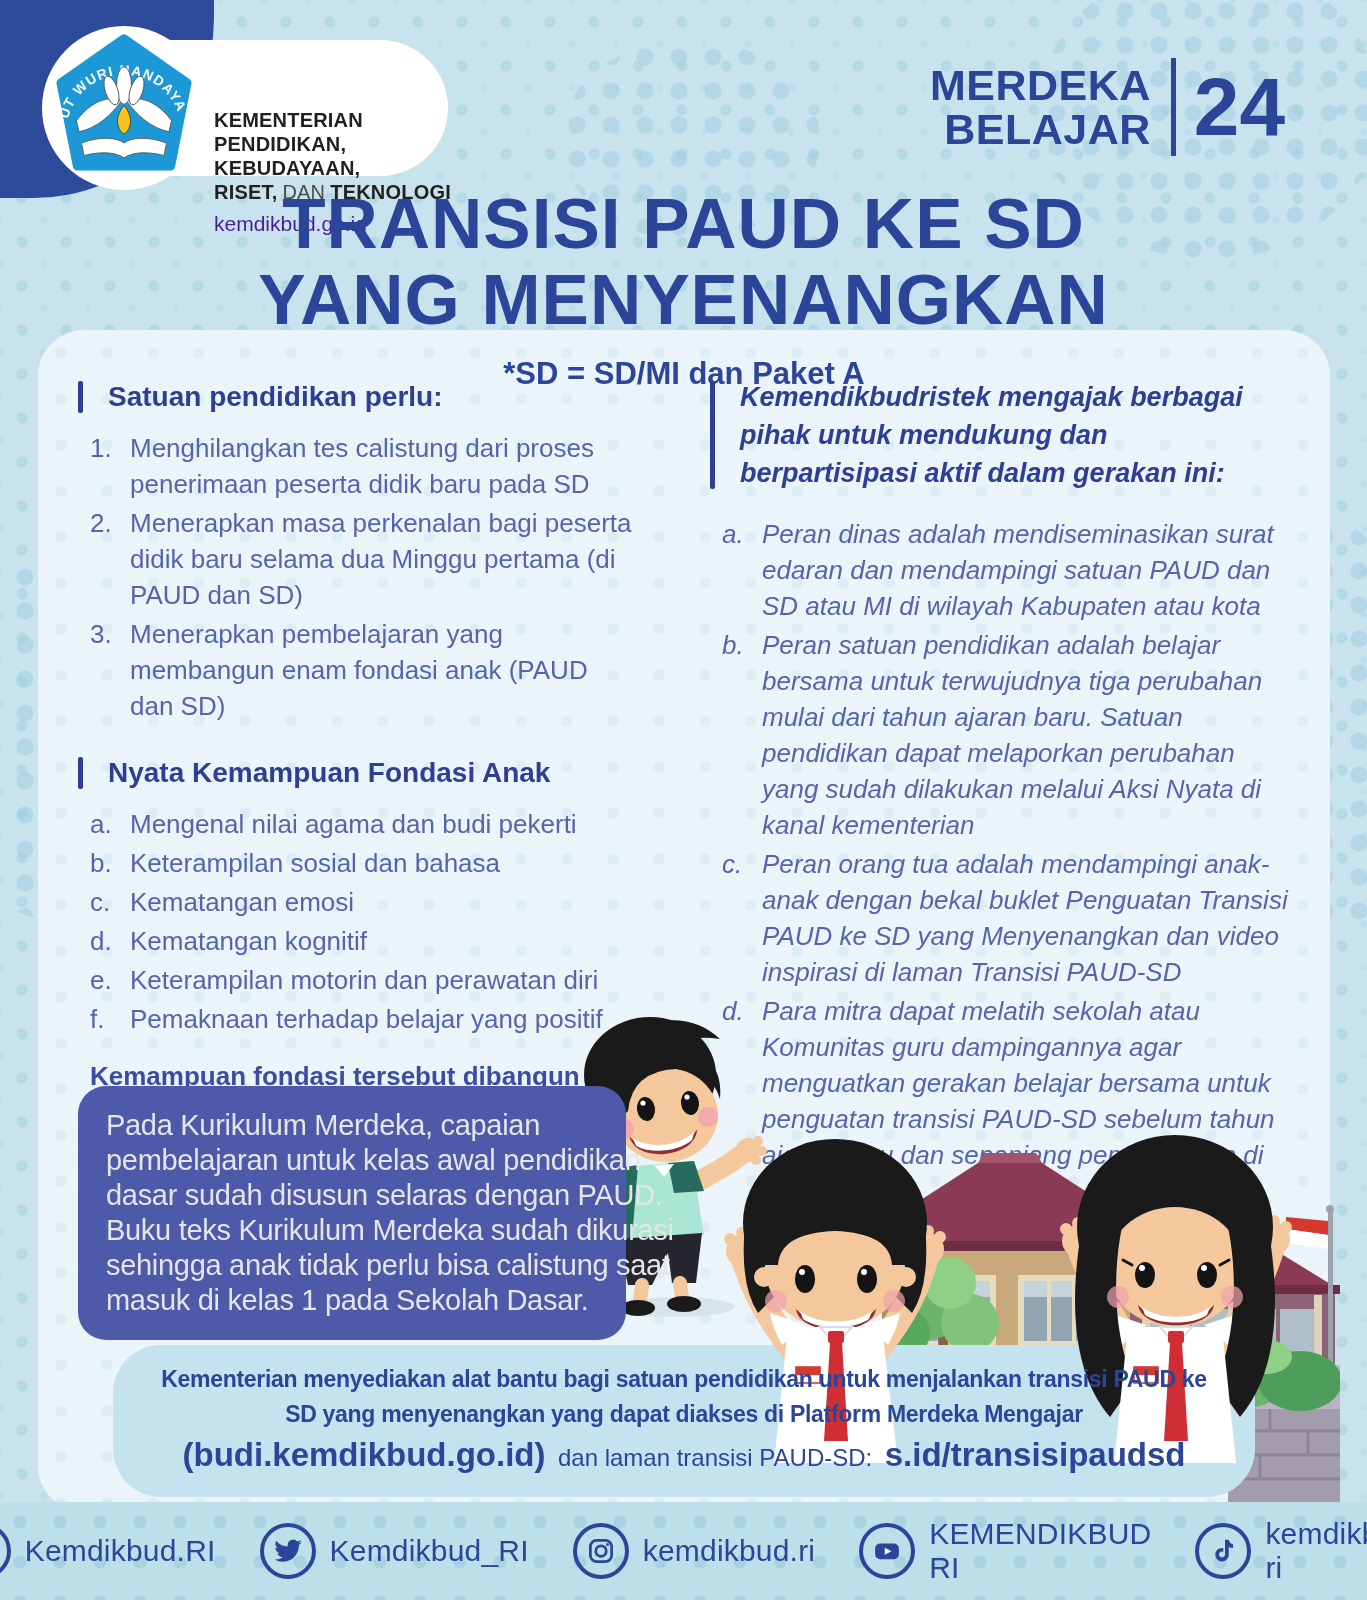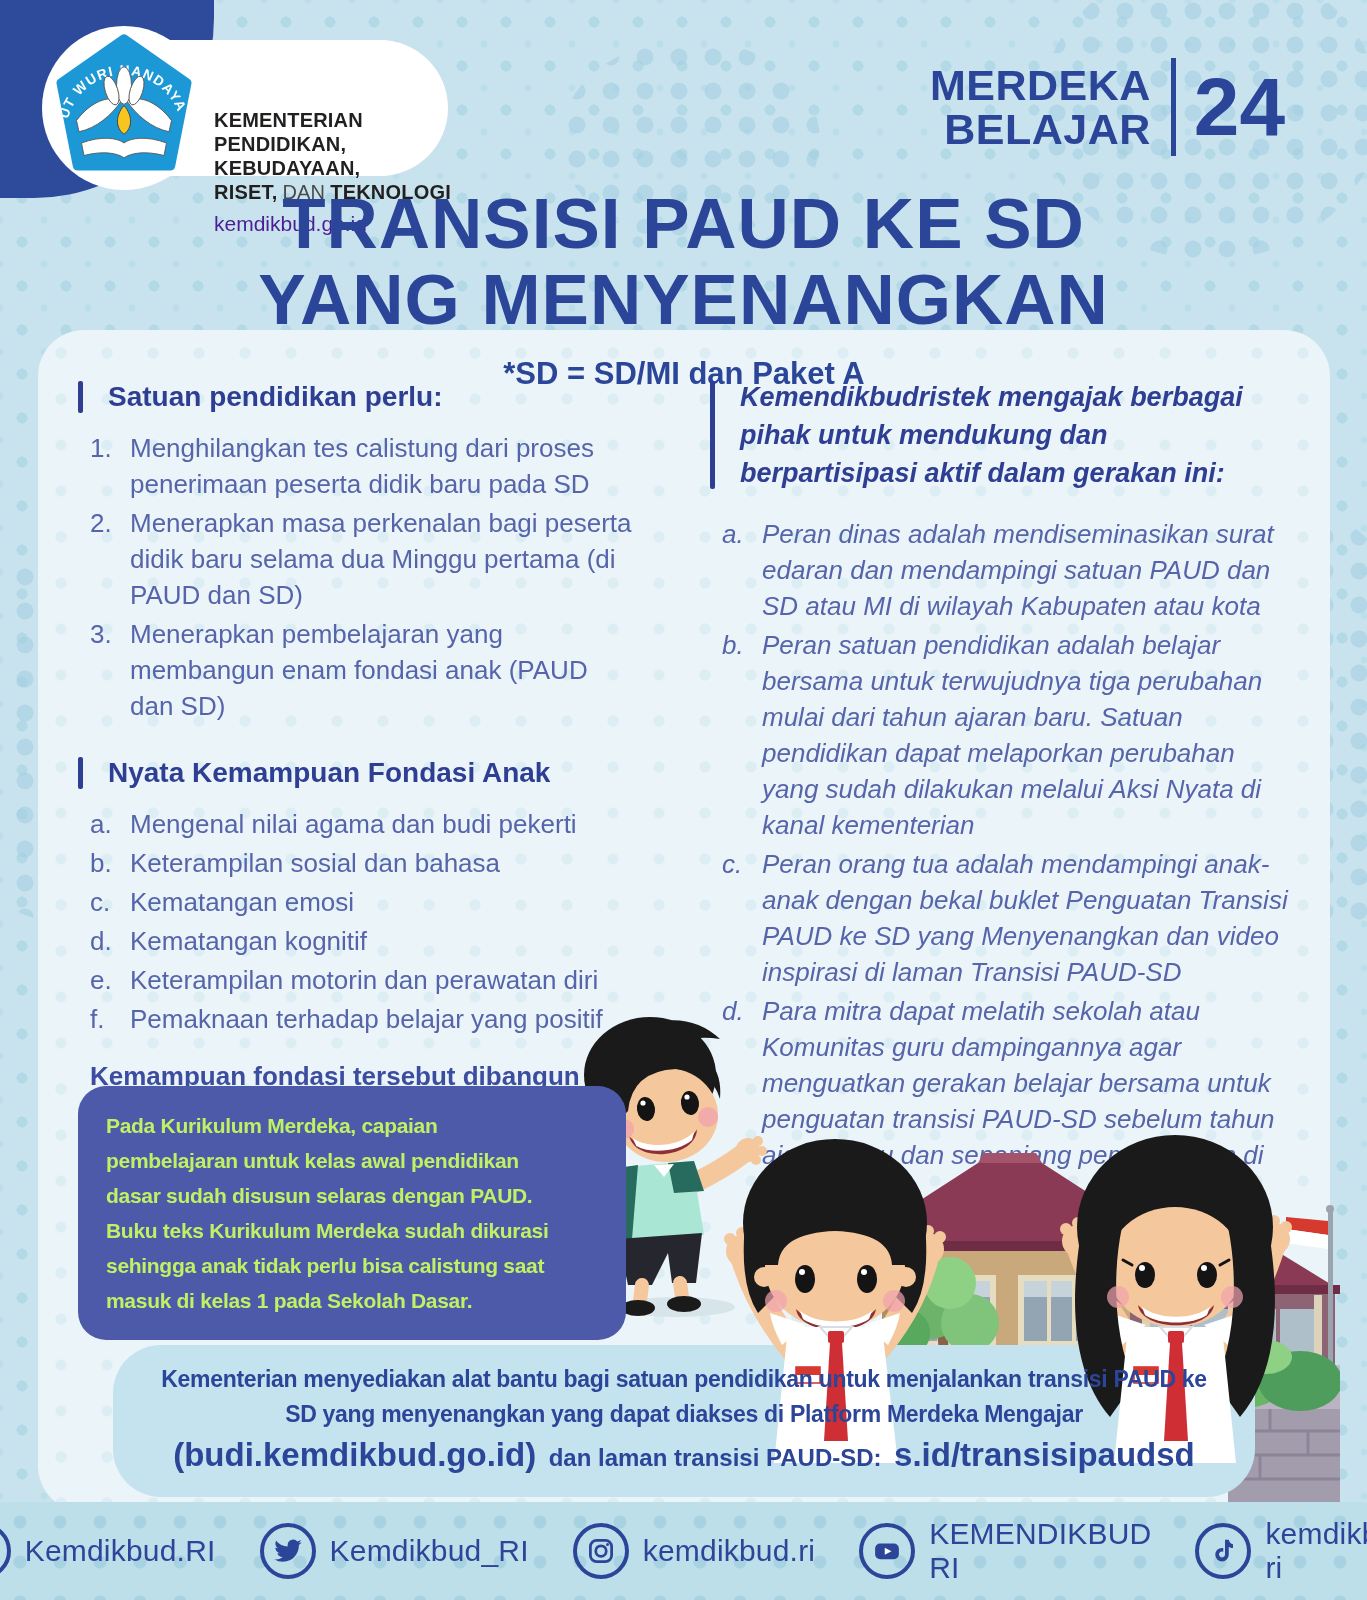--- a/index.html
+++ b/index.html
@@ -46,31 +46,31 @@
   .col-right{left:672px;width:580px;font-style:italic;}
   .sec-heading{position:relative;padding-left:30px;color:#2e3e93;font-weight:bold;font-size:28px;line-height:38px;}
   .sec-heading::before{content:"";position:absolute;left:0;top:3px;bottom:3px;width:5px;background:#2e3e93;border-radius:2px;}
   .col-right .sec-heading{font-size:27px;}
   ol.plist{list-style:none;margin:14px 0 0 0;padding:0;}
   ol.plist li{position:relative;padding-left:52px;color:#5664aa;font-size:26px;line-height:36px;margin-bottom:3px;}
   ol.plist li .marker{position:absolute;left:12px;}
   .sec2{margin-top:30px;}
   .note{margin:22px 0 0 12px;color:#3c4da0;font-weight:bold;font-size:26px;line-height:34px;}
   .highlight-box{position:absolute;left:40px;top:756px;width:548px;background:#4d5aa9;border-radius:28px;padding:22px 28px;z-index:3;}
-  .highlight-box .hl{color:#bef264;font-weight:bold;font-size:21px;line-height:35px;letter-spacing:-.3px;white-space:nowrap;}
+  .highlight-box .hl{color:#e5e5e5;font-weight:normal;font-size:29px;line-height:35px;letter-spacing:-.3px;white-space:nowrap;}
   
   .school-svg{position:absolute;left:792px;top:795px;width:510px;height:380px;z-index:1;}
   .waving-boy-svg{position:absolute;left:534px;top:665px;width:200px;height:330px;z-index:2;}
   .kids-svg{position:absolute;left:682px;top:785px;width:620px;height:385px;z-index:5;pointer-events:none;}
   .bottom-box{position:absolute;left:75px;top:1015px;width:1142px;height:152px;background:#c5e2ef;border-radius:48px;z-index:4;}
   .bottom-box-text{position:absolute;left:75px;top:1015px;width:1142px;height:152px;z-index:6;text-align:center;color:#2b4598;padding-top:17px;}
   .bb-line{font-weight:bold;font-size:23px;line-height:35px;letter-spacing:-.3px;white-space:nowrap;}
   .bb-line3{margin-top:4px;white-space:nowrap;}
   .bb-big{font-weight:bold;font-size:33px;}
-  .bb-mid{font-weight:bold;font-size:24px;margin:0 8px;}
+  .bb-mid{font-weight:normal;font-size:24px;margin:0 8px;}
   
   .footer{position:absolute;left:0;top:1502px;width:1367px;height:98px;
     background-color:#bddfea;
     background-image:radial-gradient(circle,#a8d2e1 0 6px,rgba(0,0,0,0) 7px);
     background-size:40px 40px;
     display:flex;align-items:center;justify-content:center;z-index:2;}
   .social{display:flex;align-items:center;margin:0 22px;cursor:pointer;}
   .sicon{width:56px;height:56px;border:4px solid #2b4598;border-radius:50%;display:flex;align-items:center;justify-content:center;flex:0 0 auto;}
   .social .slabel{margin-left:14px;color:#2b4598;font-size:30px;letter-spacing:.2px;}
 </style>

